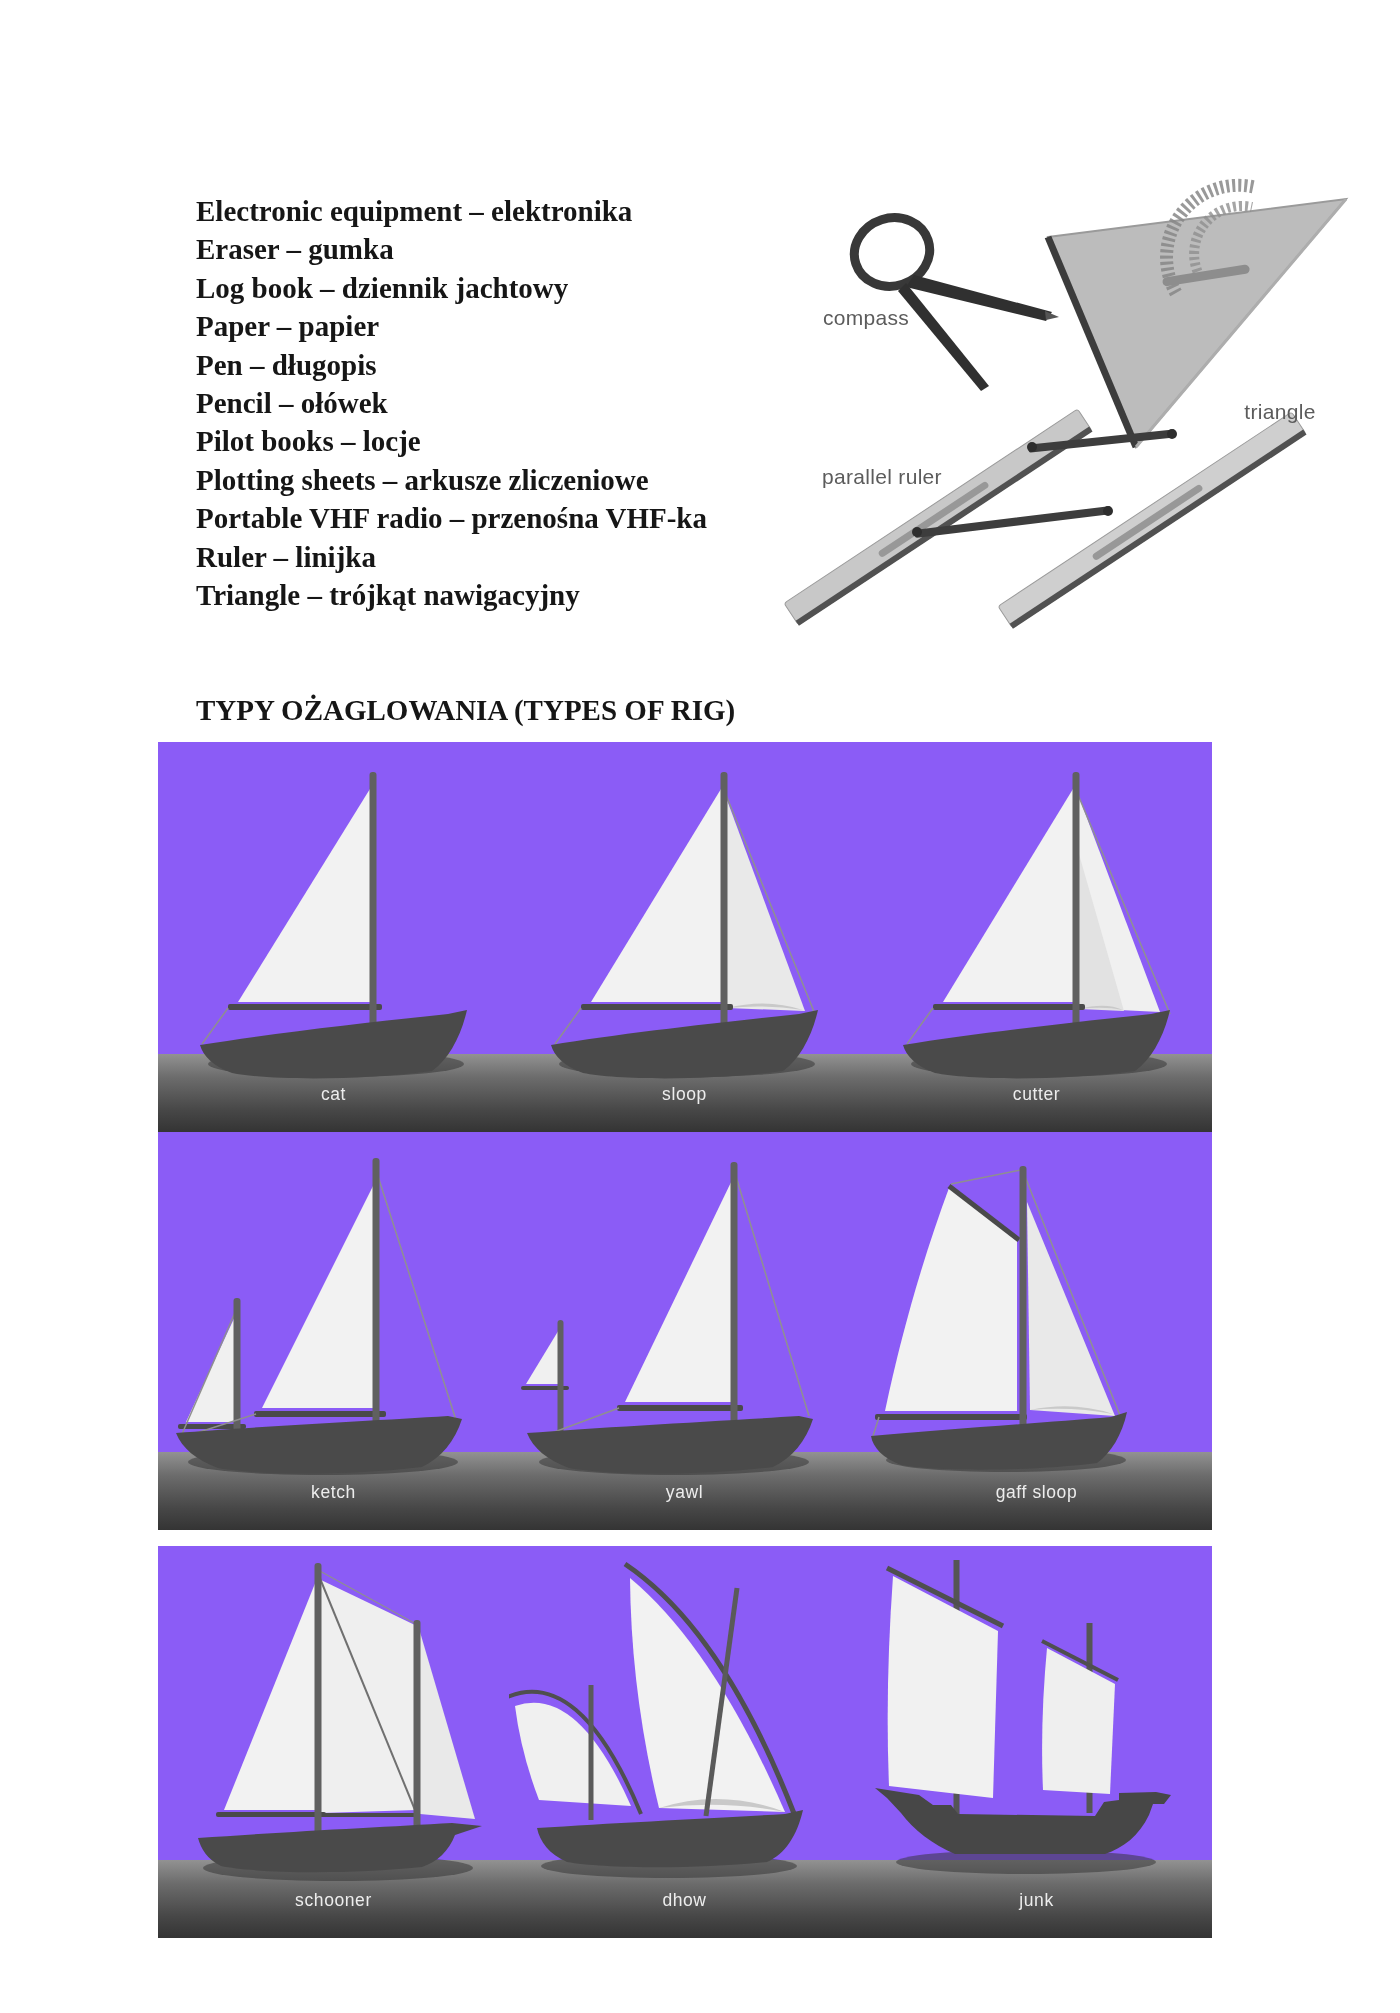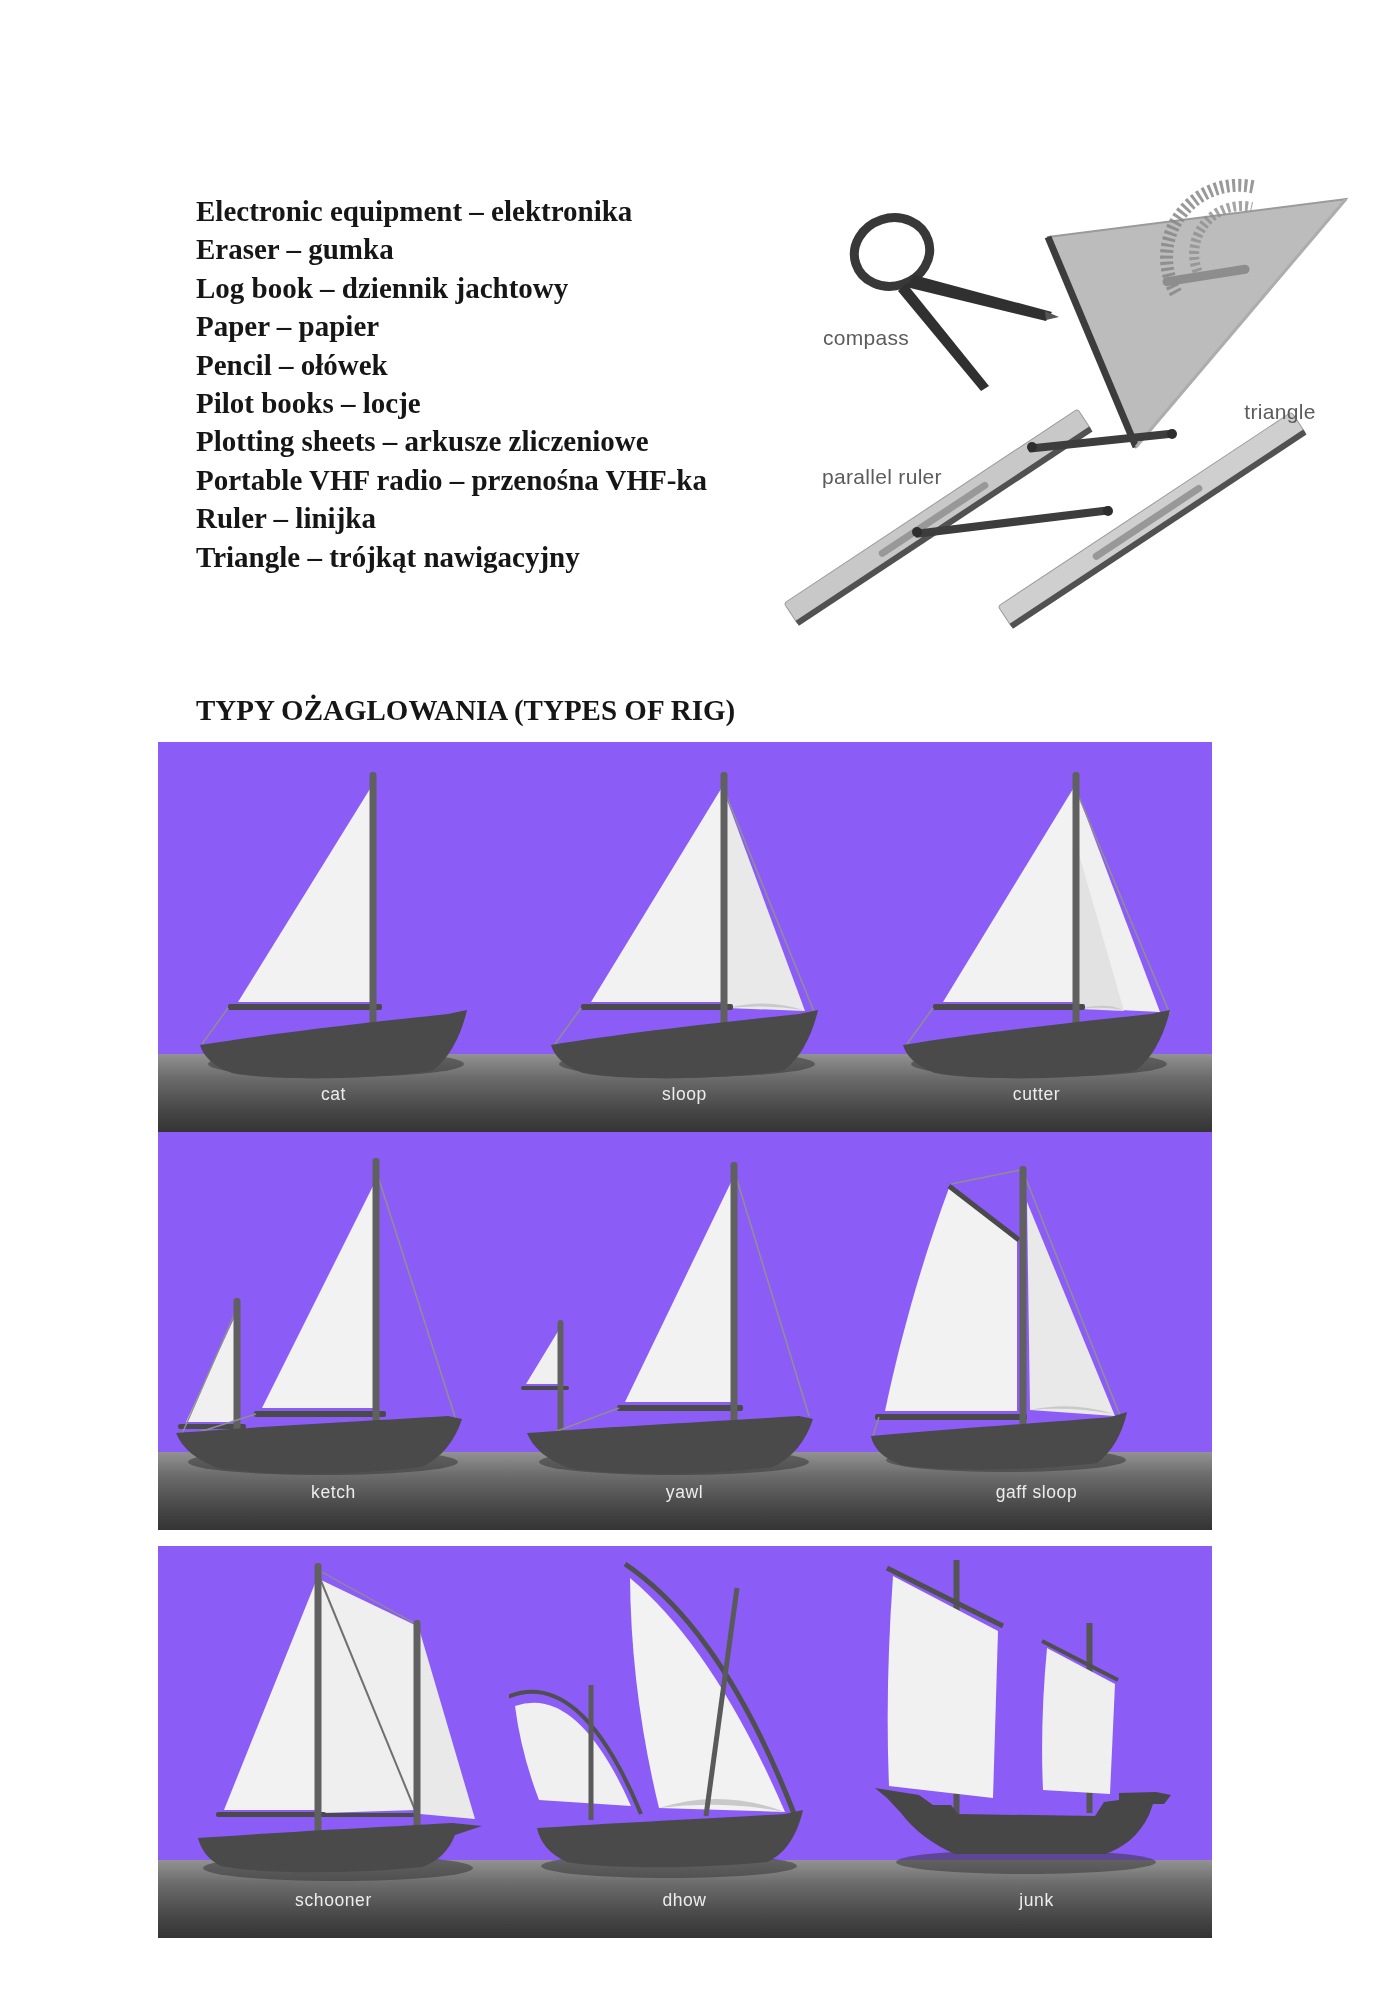--- a/index.html
+++ b/index.html
@@ -38,20 +38,21 @@
 </head>
 <body>
 
 <div class="page">
 
   <div class="vocab">
     <div>Electronic equipment – elektronika</div>
     <div>Eraser – gumka</div>
     <div>Log book – dziennik jachtowy</div>
     <div>Paper – papier</div>
+    <div>Pen – długopis</div>
     <div>Pencil – ołówek</div>
     <div>Pilot books – locje</div>
     <div>Plotting sheets – arkusze zliczeniowe</div>
     <div>Portable VHF radio – przenośna VHF-ka</div>
     <div>Ruler – linijka</div>
     <div>Triangle – trójkąt nawigacyjny</div>
   </div>
 
   <div class="tools">
     <svg width="620" height="520" viewBox="0 0 620 520">
@@ -88,21 +89,21 @@
         </g>
         <g transform="translate(233,397) rotate(-7)">
           <rect x="-99" y="-4" width="198" height="8" rx="2" fill="#3d3d3d"></rect>
         </g>
         <circle cx="252" cy="322" r="5" fill="#2e2e2e"></circle>
         <circle cx="392" cy="309" r="5" fill="#2e2e2e"></circle>
         <circle cx="137" cy="407" r="5" fill="#2e2e2e"></circle>
         <circle cx="328" cy="386" r="5" fill="#2e2e2e"></circle>
       </g>
     </svg>
-    <span class="tool-label" style="left:86px;top:193px;margin-top:20px;">compass</span>
+    <span class="tool-label" style="left:86px;top:193px;">compass</span>
     <span class="tool-label" style="left:500px;top:287px;">triangle</span>
     <span class="tool-label" style="left:102px;top:352px;">parallel ruler</span>
   </div>
 
   <div class="heading">TYPY OŻAGLOWANIA (TYPES OF RIG)</div>
 
   <div class="grid">
 
     <div class="row r1">
       <div class="water"></div>

